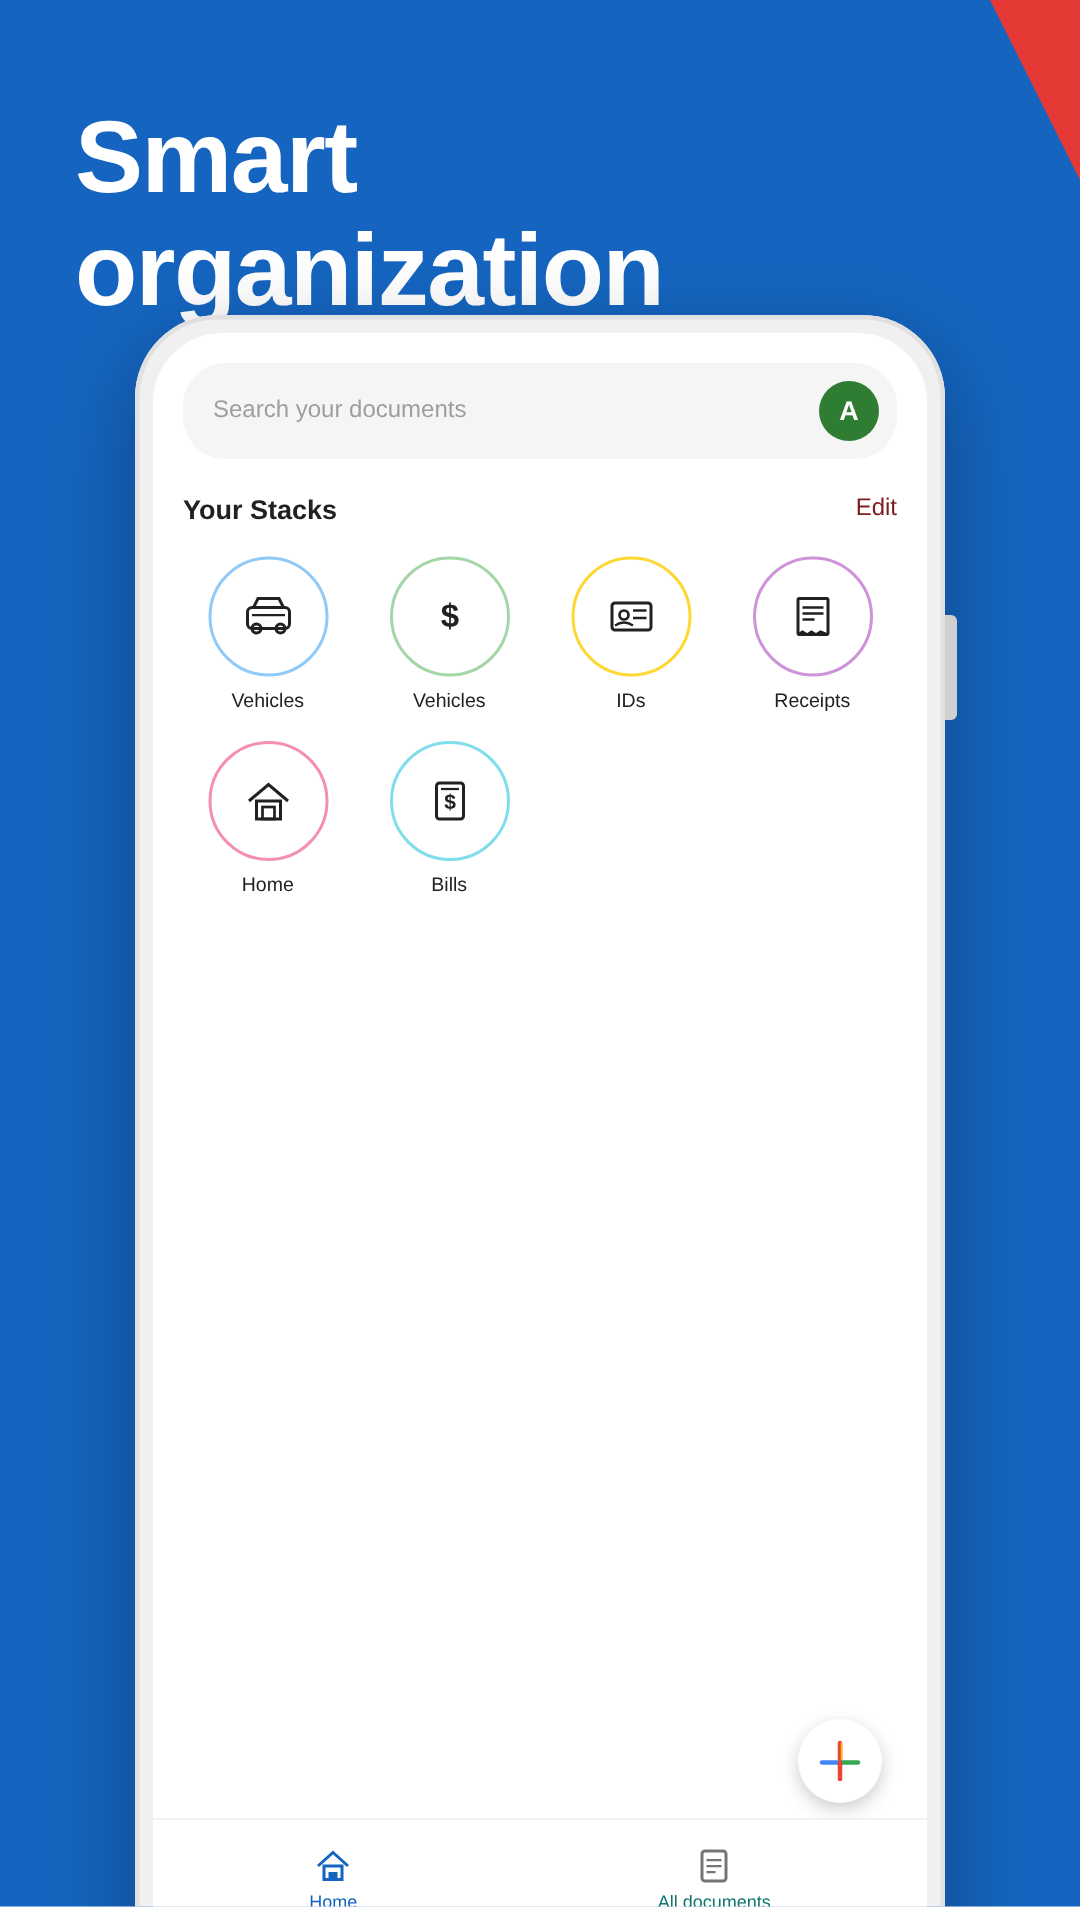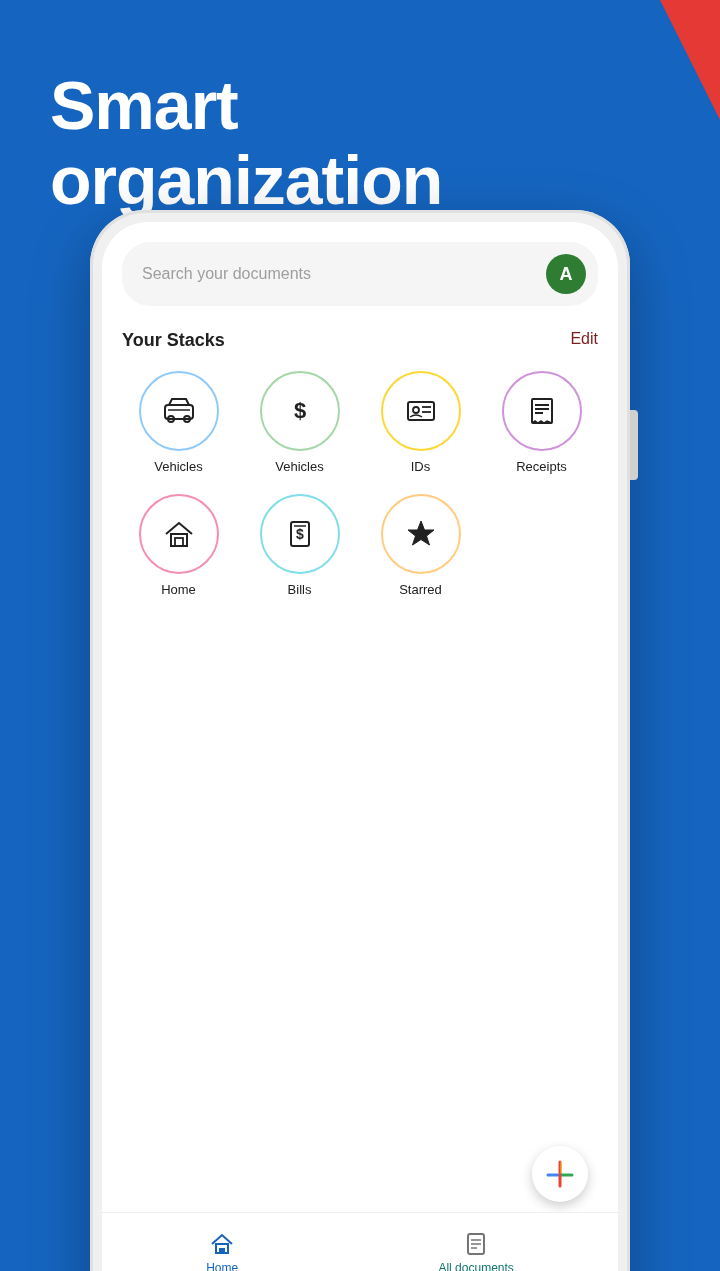--- a/index.html
+++ b/index.html
@@ -338,28 +338,20 @@
           <div class="stack-circle" style="border-color: #80DEEA;">
             <svg class="icon-svg" viewBox="0 0 36 36" fill="none">
               <rect x="9" y="6" width="18" height="24" rx="2" stroke="#212121" stroke-width="2" fill="none"></rect>
               <text x="18" y="23" text-anchor="middle" font-size="14" font-weight="700" fill="#212121" font-family="Arial">$</text>
               <line x1="12" y1="10" x2="24" y2="10" stroke="#212121" stroke-width="1.5"></line>
             </svg>
           </div>
           <span class="stack-label">Bills</span>
         </div>
 
-        <div class="stack-item">
-          <div class="stack-circle" style="border-color: #FFCC80;">
-            <svg class="icon-svg" viewBox="0 0 36 36" fill="none">
-              <polygon points="18,5 21.5,14 31,14 23.5,20 26.5,29 18,23.5 9.5,29 12.5,20 5,14 14.5,14" fill="#212121" stroke="#212121" stroke-width="1"></polygon>
-            </svg>
-          </div>
-          <span class="stack-label">Starred</span>
-        </div>
 
         <div class="stack-item"></div>
       </div>
 
       <div class="content-area">
 
         <div class="fab" style="position:absolute; bottom:10px; right:10px;">
           <svg width="30" height="30" viewBox="0 0 30 30">
             <line x1="15" y1="3" x2="15" y2="14" stroke="#EA4335" stroke-width="3" stroke-linecap="round"></line>
             <line x1="16" y1="3" x2="16" y2="14" stroke="#FBBC05" stroke-width="1" stroke-linecap="round"></line>

